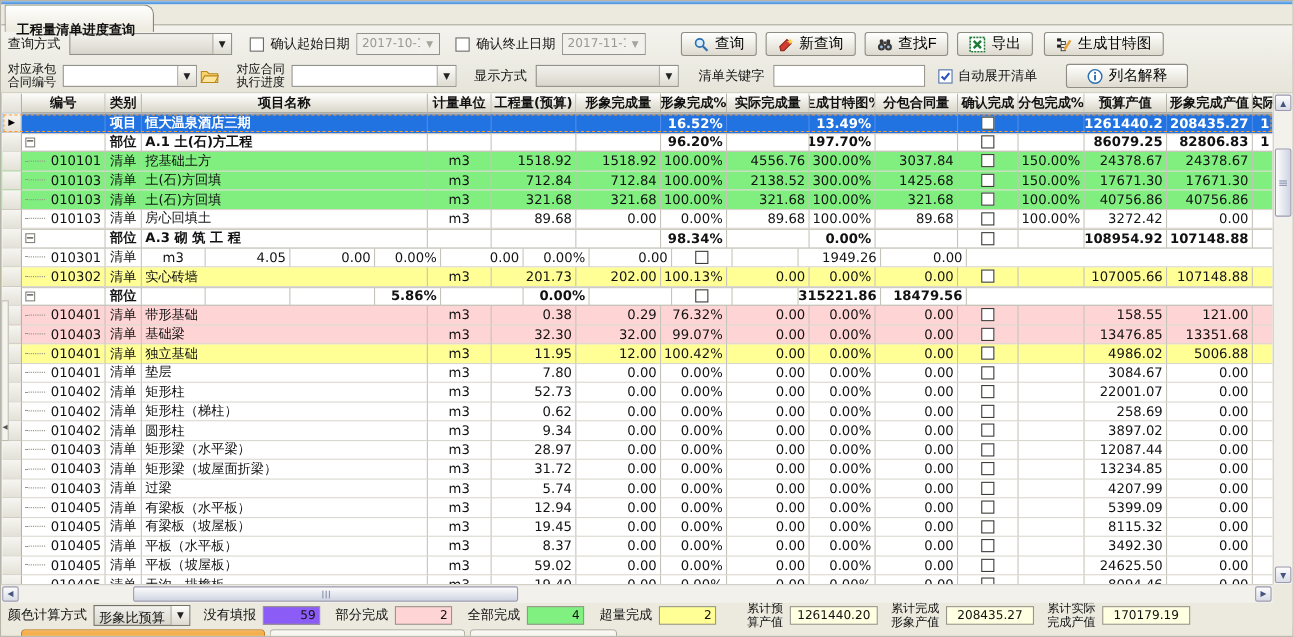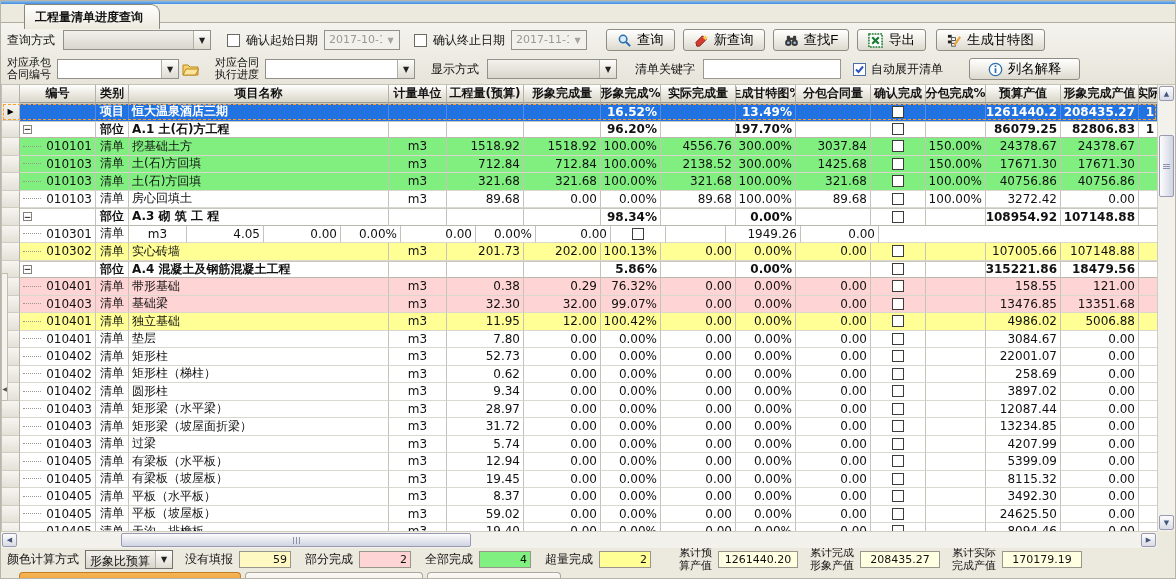--- a/index.html
+++ b/index.html
@@ -3,21 +3,21 @@
 <meta charset="utf-8">
 <style>
   * { box-sizing: border-box; margin: 0; padding: 0; }
   html,body { background:#d8d5cc; }
   body { font-family:"DejaVu Sans","Liberation Sans",sans-serif; font-size:12px; color:#111; }
   .app { position:relative; width:1176px; height:579px; background:#eceadf; overflow:hidden; border:1px solid #b7b4a9; }
 
   
   .topline { height:3px; background:linear-gradient(#8abbed,#3f8ddd); }
   .tabbar { height:19px; border-bottom:1px solid #b0ad a2; border-bottom:1px solid #b0ada2; background:#eceadf; position:relative; }
-  .tab { position:absolute; left:3px; top:0; height:25px; padding:4px 16px 0 10px; background:linear-gradient(#ffffff,#ece9dd); border:1px solid #8a887e; border-bottom:none; border-radius:2px 9px 0 0; font-weight:bold;margin-left:20px; }
+  .tab { position:absolute; left:3px; top:0; height:25px; padding:14px 16px 0 10px; background:linear-gradient(#ffffff,#ece9dd); border:1px solid #8a887e; border-bottom:none; border-radius:2px 9px 0 0; font-weight:bold; }
 
   
   .toolbar { padding:3px 6px 2px 6px; background:linear-gradient(#f4f3ee,#e7e5da); border-bottom:1px solid #c4c1b6; height:62px; }
   .trow1,.trow2 { display:flex; align-items:center; }
   .trow1 { height:28px; }
   .trow2 { height:30px; }
   .lbl { white-space:nowrap; }
   .lbl2 { font-size:11px; line-height:1.1; white-space:nowrap; }
   .combo { height:20px; display:flex; align-items:stretch; border:1px solid #92908a; background:#fff; }
   .combo .cval { flex:1; padding:2px 4px; overflow:hidden; white-space:nowrap; }
@@ -64,21 +64,21 @@
   .hscroll{position:relative;width:1158px;background:#f2f1ec;border-top:1px solid #cfccc2;}
   .hbtn{position:absolute;top:1px;width:15px;height:14px;border:1px solid #9b99b0;border-radius:2px;background:linear-gradient(#fdfdfd,#d9dce6);display:flex;align-items:center;justify-content:center;font-size:7px;color:#44567e;}
   .hthumb{position:absolute;top:1px;left:120px;width:350px;height:14px;border:1px solid #9b99b0;border-radius:2px;background:linear-gradient(#fdfdfd,#cfd4e2);display:flex;align-items:center;justify-content:center;}
   .hgrip i{display:inline-block;width:1px;height:7px;background:#8b93ad;margin:0 1px;}
   .corner{width:18px;background:#eceadf;}
 
   
   .statusbar{height:23px;display:flex;align-items:center;gap:6px;padding:0 6px;background:#eceadf;}
   .vbox{border:1px solid #98958c;background:#fff;width:52px;height:17px;display:flex;align-items:center;justify-content:flex-end;padding:0 3px;font-size:11px;}
   .vbox.cream{background:#ffffe1;width:80px;justify-content:center;}
-  .lg-white{background:#fef9c3;} .lg-pink{background:#ffd4d4;} .lg-green{background:#80f080;} .lg-yellow{background:#ffff96;}
+  .lg-white{background:#8b5cf6;} .lg-pink{background:#ffd4d4;} .lg-green{background:#80f080;} .lg-yellow{background:#ffff96;}
   .combo.small{height:19px;width:88px;border-color:#73716a;}
 
   
   .btabs{display:flex;gap:4px;padding-left:18px;height:9px;margin-top:1px;}
   .btab{height:12px;border:1px solid #aaa79c;border-bottom:none;border-radius:4px 4px 0 0;background:linear-gradient(#fbfaf6,#eceadf);}
   .btab.active{background:linear-gradient(#f6b559,#ef9f2e);border-color:#c07e22;}
 
   
   .lsplit{position:absolute;left:0;top:272px;width:7px;height:128px;background:#f4f3ee;border:1px solid #c0bdb2;display:flex;align-items:flex-end;justify-content:center;font-size:6px;color:#555;padding-bottom:8px;}
   svg{display:block;}
@@ -106,21 +106,21 @@
       <div class="combo disabled" style="width:76px">
         <span class="cval" style="font-size:11px">2017-10-18</span>
         <span class="carr" style="background:#f2f1ec;border-left:none">▼</span>
       </div>
       <span class="cb" style="margin-left:14px"></span>
       <span class="lbl" style="margin:0 6px">确认终止日期</span>
       <div class="combo disabled" style="width:76px">
         <span class="cval" style="font-size:11px">2017-11-17</span>
         <span class="carr" style="background:#f2f1ec;border-left:none">▼</span>
       </div>
-      <button class="xbtn" style="margin-left:19px">
+      <button class="xbtn" style="margin-left:32px">
         <span>
             <svg width="15" height="15" viewBox="0 0 16 16">
               <circle cx="6.5" cy="6.5" r="4" fill="#d8ecfb" stroke="#2b6fb0" stroke-width="1.6"></circle>
               <line x1="9.6" y1="9.6" x2="14" y2="14" stroke="#2b6fb0" stroke-width="2.2"></line>
             </svg>
           </span>
         <b>查询</b>
       </button>
       <button class="xbtn" style="margin-left:8px">
         <span>
@@ -439,21 +439,20 @@
             <div class="td c13 num">107005.66</div>
             <div class="td c14 num">107148.88</div>
             <div class="td c15 num"></div>
           </div>
           <div class="trow grp">
             <div class="ind c0"></div>
             <div class="td c1">
               <div class="expand">−</div>
             </div>
             <div class="td c2 ctr">部位</div>
-            <div class="td c3 left">A.4   混凝土及钢筋混凝土工程</div>
             <div class="td c4 ctr"></div>
             <div class="td c5 num"></div>
             <div class="td c6 num"></div>
             <div class="td c7 num">5.86%</div>
             <div class="td c8 num"></div>
             <div class="td c9 num">0.00%</div>
             <div class="td c10 num"></div>
             <div class="td c11 ctr">
               <div class="gridcb"></div>
             </div>

